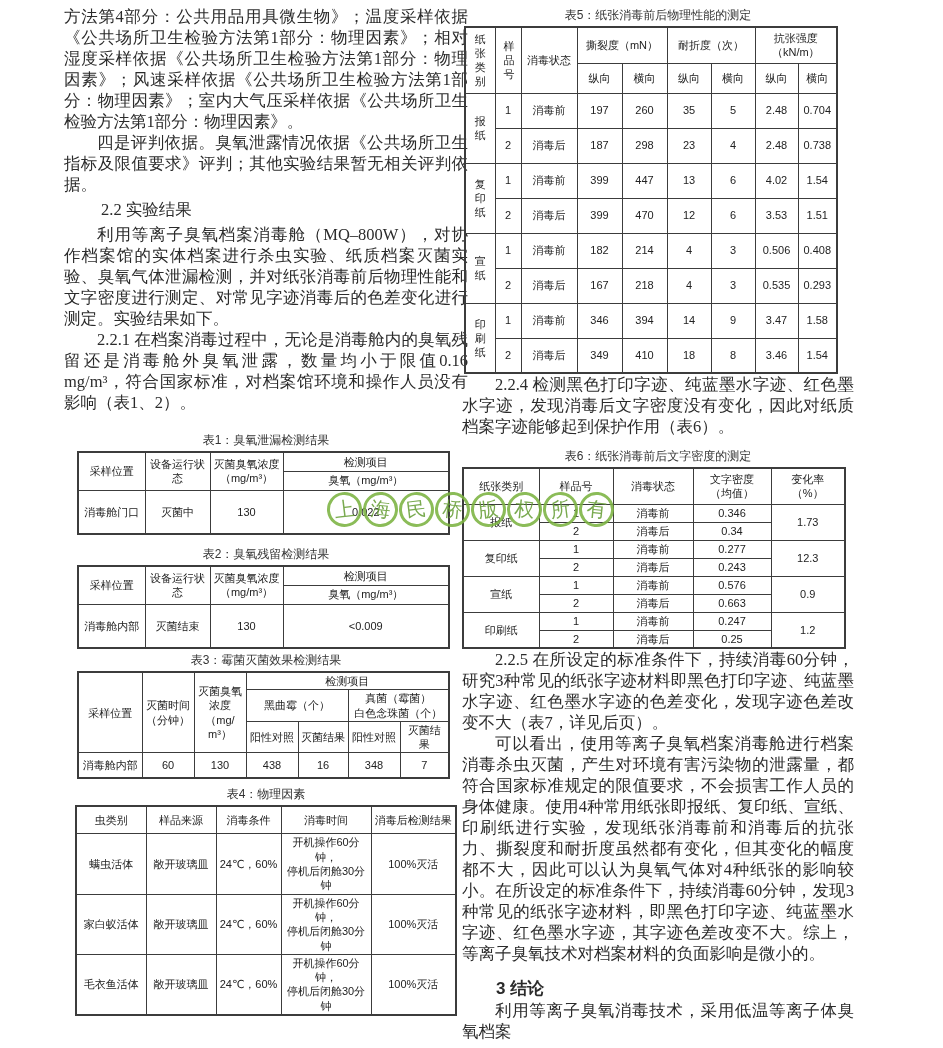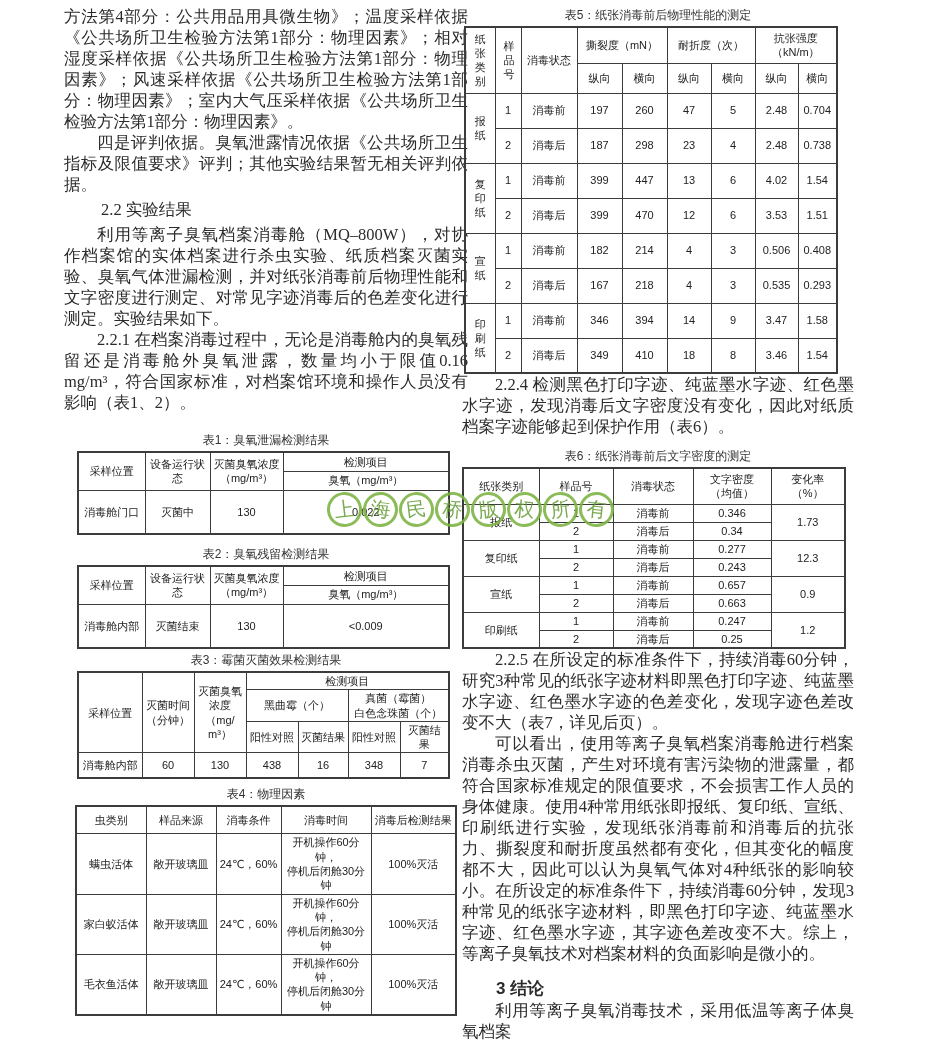--- a/index.html
+++ b/index.html
@@ -232,21 +232,21 @@
         <th>横向</th>
         <th>纵向</th>
         <th>横向</th>
       </tr>
       <tr class="dr">
         <td rowspan="2" class="v">报纸</td>
         <td>1</td>
         <td>消毒前</td>
         <td>197</td>
         <td>260</td>
-        <td>47</td>
+        <td>35</td>
         <td>5</td>
         <td>2.48</td>
         <td>0.704</td>
       </tr>
       <tr class="dr">
         <td>2</td>
         <td>消毒后</td>
         <td>187</td>
         <td>298</td>
         <td>23</td>
@@ -362,21 +362,21 @@
       </tr>
       <tr class="dr">
         <td>2</td>
         <td>消毒后</td>
         <td>0.243</td>
       </tr>
       <tr class="dr">
         <td rowspan="2">宣纸</td>
         <td>1</td>
         <td>消毒前</td>
-        <td>0.657</td>
+        <td>0.576</td>
         <td rowspan="2">0.9</td>
       </tr>
       <tr class="dr">
         <td>2</td>
         <td>消毒后</td>
         <td>0.663</td>
       </tr>
       <tr class="dr">
         <td rowspan="2">印刷纸</td>
         <td>1</td>

